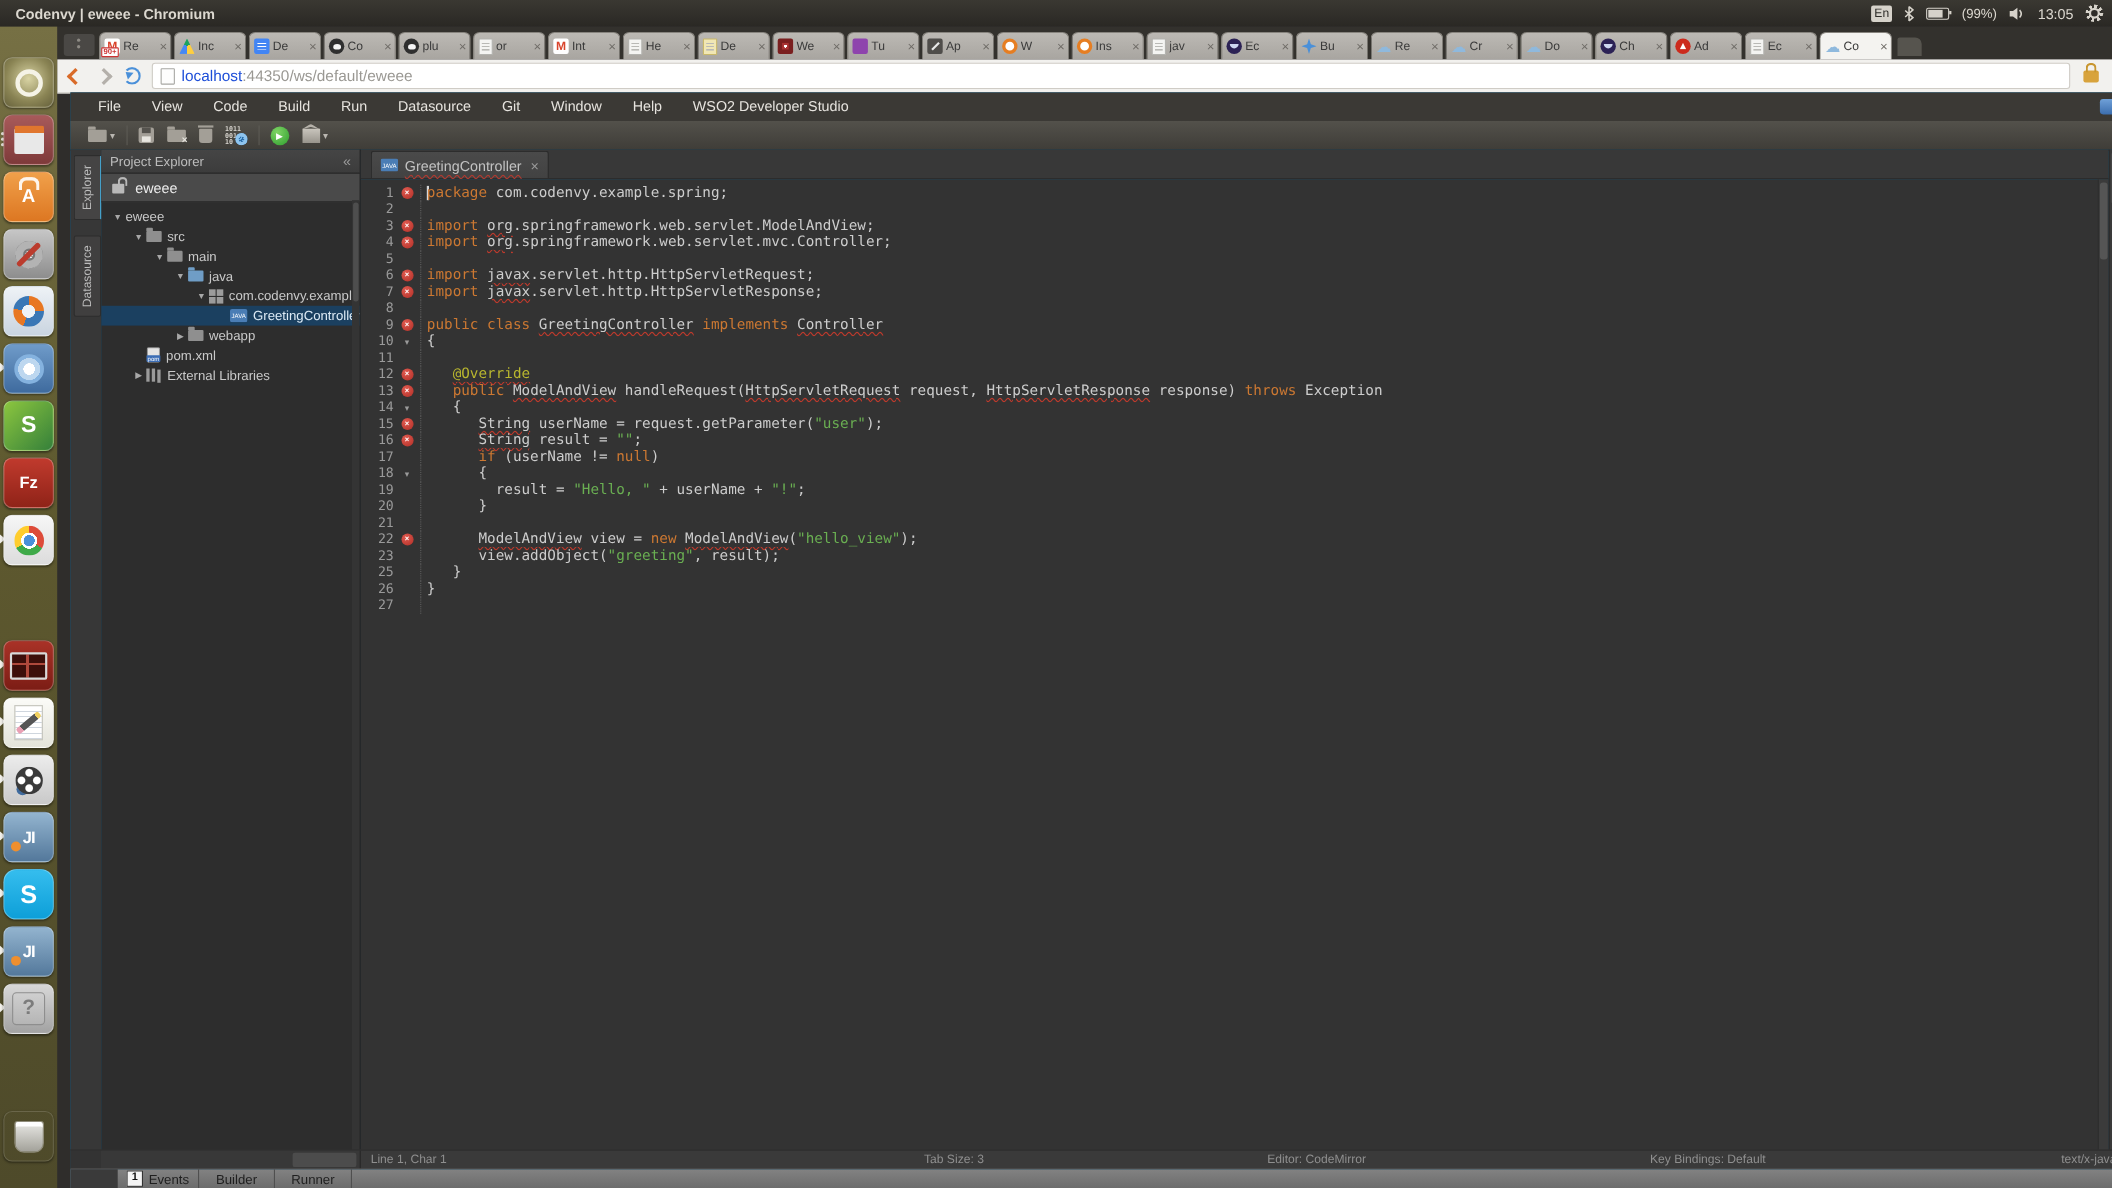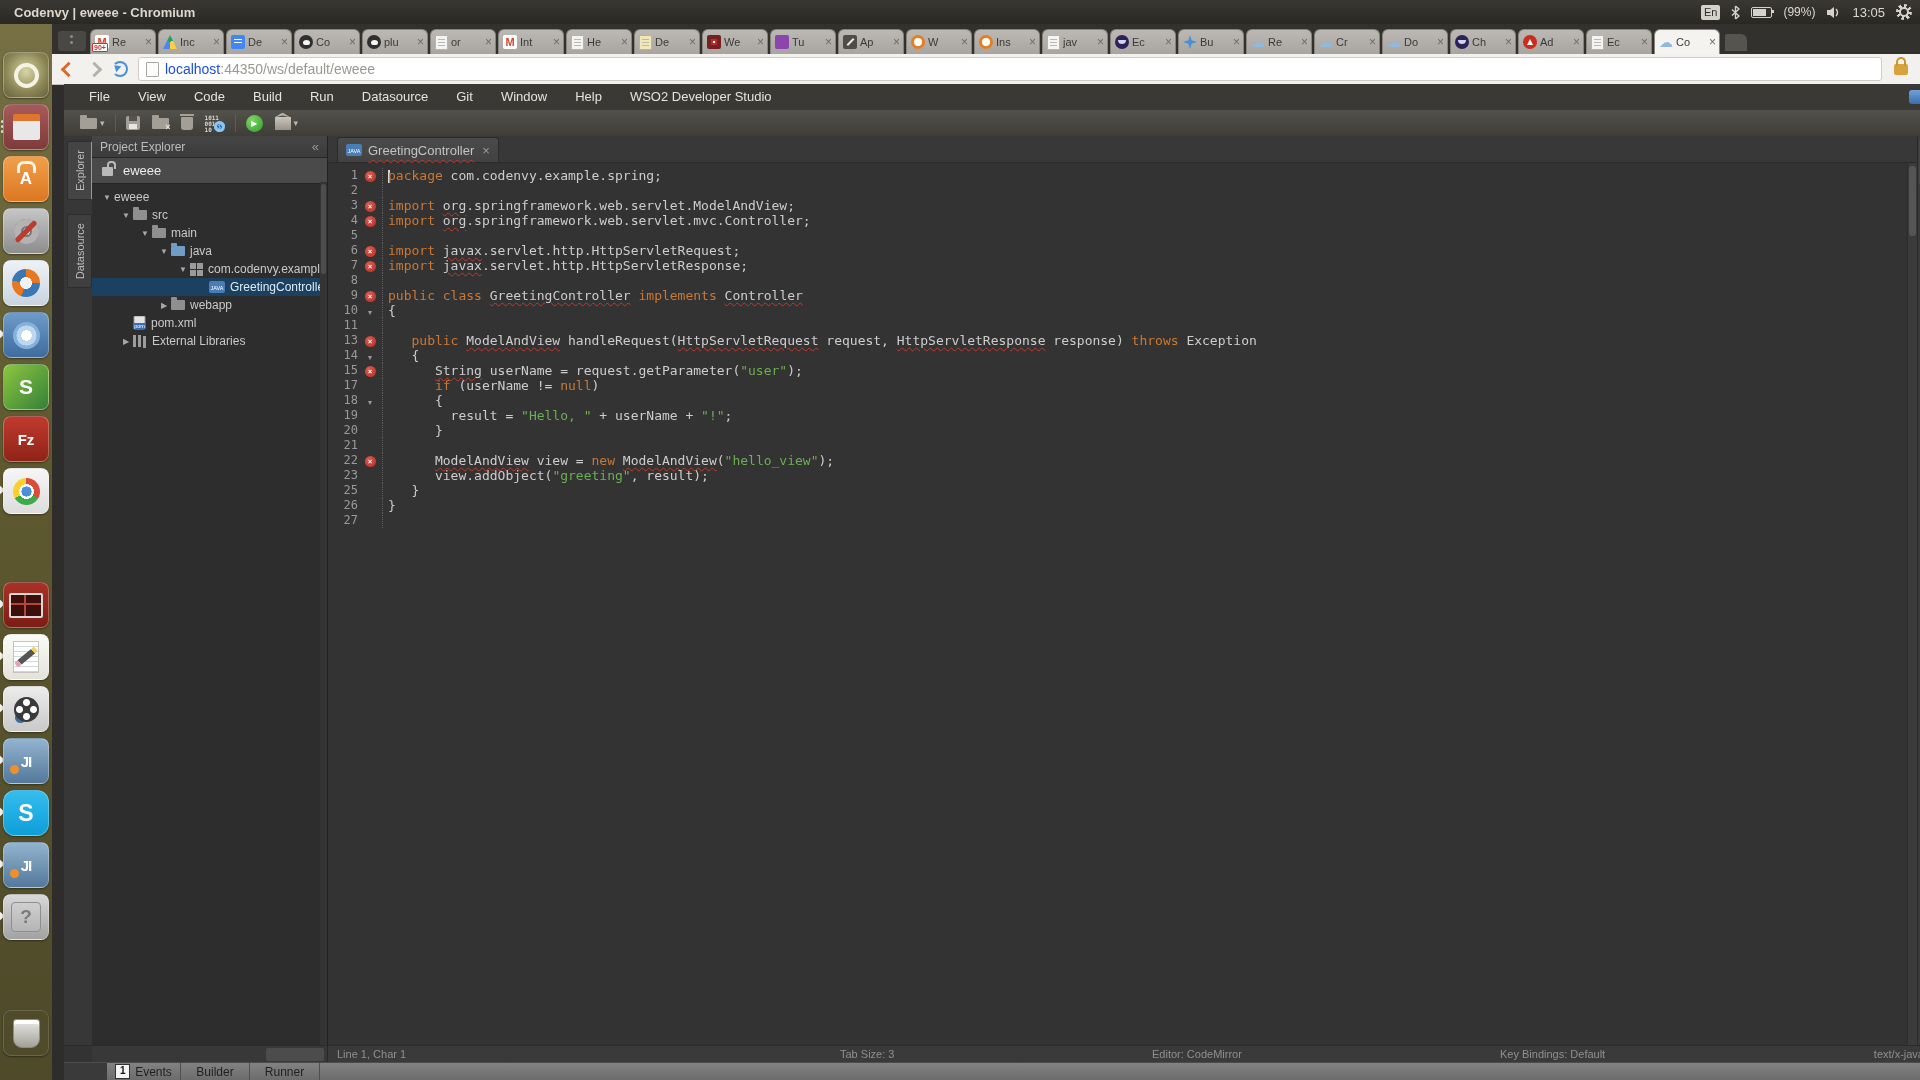--- a/index.html
+++ b/index.html
@@ -657,33 +657,43 @@
                 <span class="lnum">10</span>
                 <span class="gmark"><span class="folddn">▾</span></span>
                 <span class="lcode"><span class="tk-p">{</span></span>
               </div>
               <div class="cline">
                 <span class="lnum">11</span>
                 <span class="gmark"></span>
                 <span class="lcode"></span>
               </div>
               <div class="cline">
+                <span class="lnum">12</span>
+                <span class="gmark"><span class="errdot">×</span></span>
+                <span class="lcode"><span class="tk-p">   </span><span class="tk-au">@Override</span></span>
+              </div>
+              <div class="cline">
                 <span class="lnum">13</span>
                 <span class="gmark"><span class="errdot">×</span></span>
                 <span class="lcode"><span class="tk-p">   </span><span class="tk-k">public</span><span class="tk-p"> </span><span class="tk-u">ModelAndView</span><span class="tk-p"> handleRequest(</span><span class="tk-u">HttpServletRequest</span><span class="tk-p"> request, </span><span class="tk-u">HttpServletResponse</span><span class="tk-p"> response) </span><span class="tk-k">throws</span><span class="tk-p"> Exception</span></span>
               </div>
               <div class="cline">
                 <span class="lnum">14</span>
                 <span class="gmark"><span class="folddn">▾</span></span>
                 <span class="lcode"><span class="tk-p">   {</span></span>
               </div>
               <div class="cline">
                 <span class="lnum">15</span>
                 <span class="gmark"><span class="errdot">×</span></span>
                 <span class="lcode"><span class="tk-p">      </span><span class="tk-u">String</span><span class="tk-p"> userName = request.getParameter(</span><span class="tk-s">"user"</span><span class="tk-p">);</span></span>
+              </div>
+              <div class="cline">
+                <span class="lnum">16</span>
+                <span class="gmark"><span class="errdot">×</span></span>
+                <span class="lcode"><span class="tk-p">      </span><span class="tk-u">String</span><span class="tk-p"> result = </span><span class="tk-s">""</span><span class="tk-p">;</span></span>
               </div>
               <div class="cline">
                 <span class="lnum">17</span>
                 <span class="gmark"></span>
                 <span class="lcode"><span class="tk-p">      </span><span class="tk-k">if</span><span class="tk-p"> (userName != </span><span class="tk-k">null</span><span class="tk-p">)</span></span>
               </div>
               <div class="cline">
                 <span class="lnum">18</span>
                 <span class="gmark"><span class="folddn">▾</span></span>
                 <span class="lcode"><span class="tk-p">      {</span></span>

